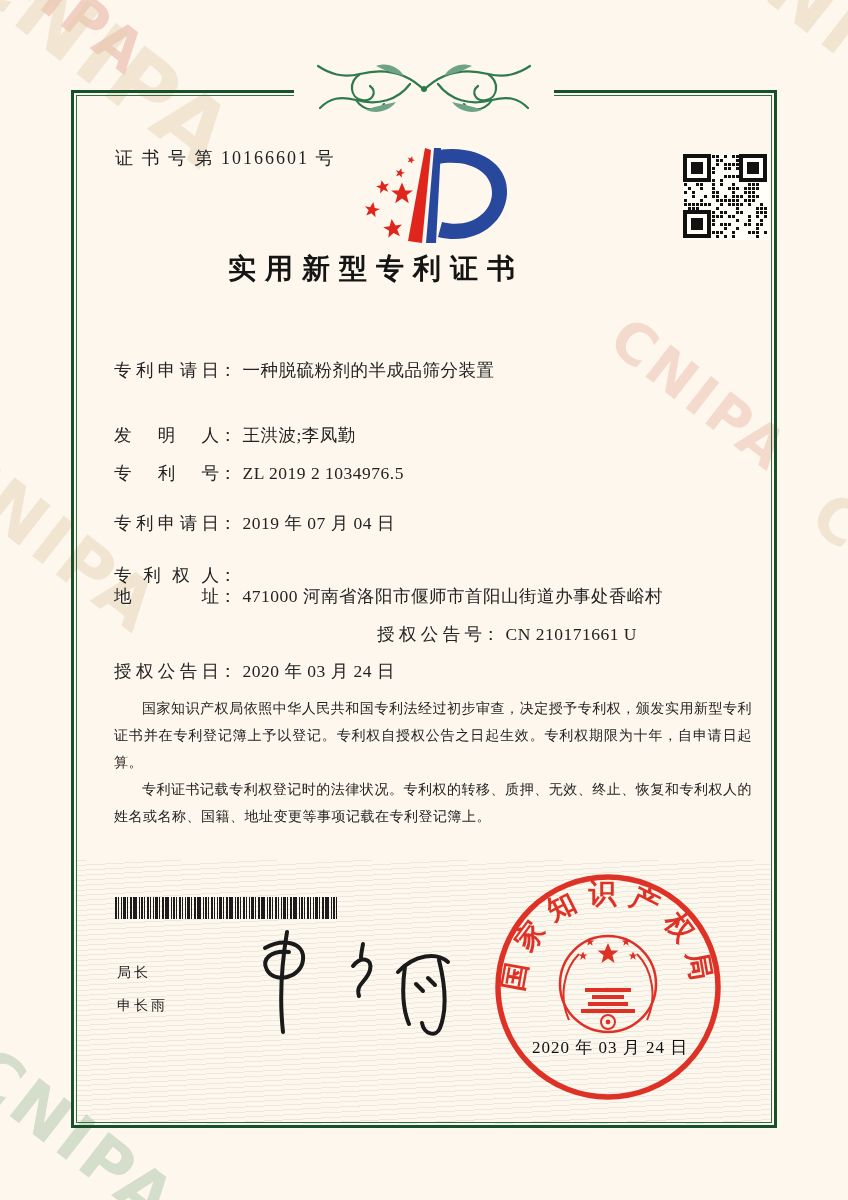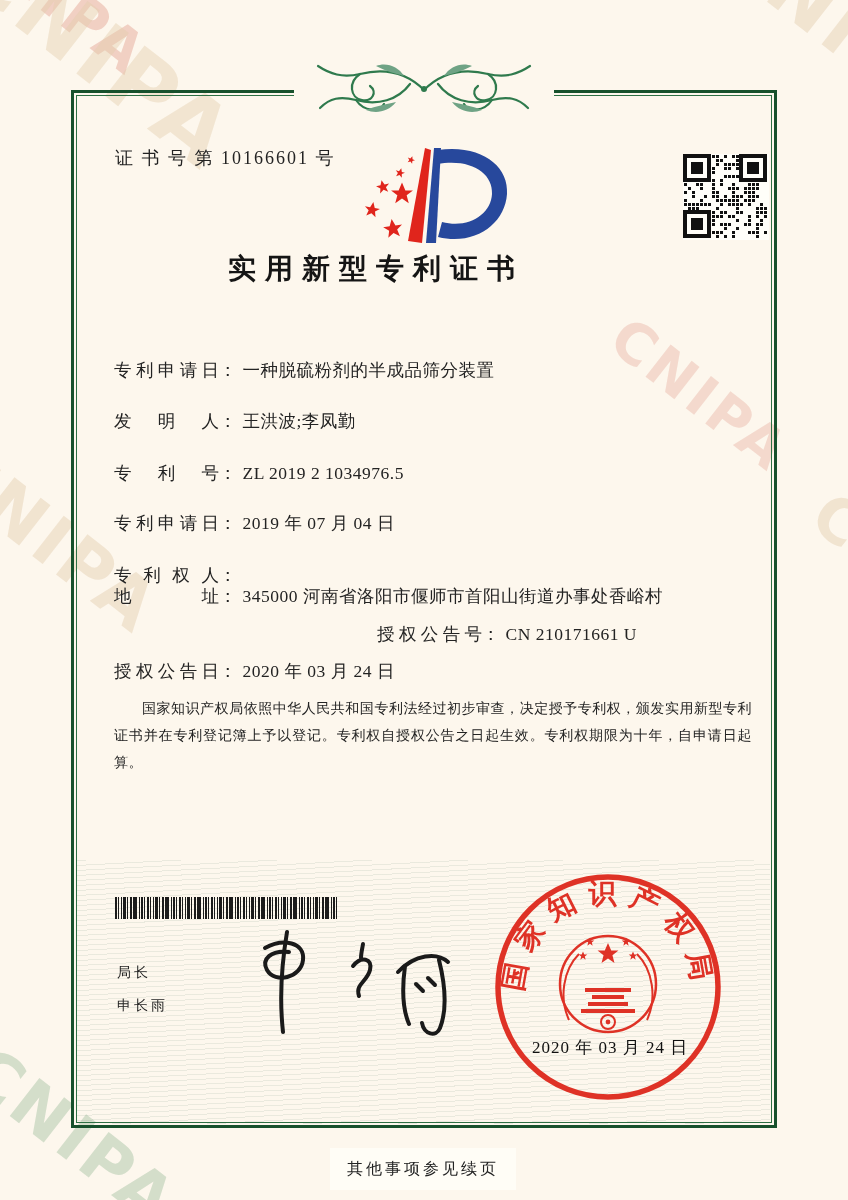--- a/index.html
+++ b/index.html
@@ -290,21 +290,21 @@
       <rect x="73" y="81" width="3" height="3" fill="#111"></rect>
     </svg>
 
   <div class="title">实用新型专利证书</div>
 
   <div class="row" style="top:358px">
     <span class="lbl">专利申请日</span>
       <span>：</span>
       <span class="val">一种脱硫粉剂的半成品筛分装置</span>
   </div>
-  <div class="row" style="top:409px">
+  <div class="row" style="top:423px">
     <span class="lbl">发明人</span>
       <span>：</span>
       <span class="val">王洪波;李凤勤</span>
   </div>
   <div class="row" style="top:461px">
     <span class="lbl">专利号</span>
       <span>：</span>
       <span class="val">ZL 2019 2 1034976.5</span>
   </div>
   <div class="row" style="top:511px">
@@ -312,36 +312,37 @@
       <span>：</span>
       <span class="val">2019 年 07 月 04 日</span>
   </div>
   <div class="row" style="top:563px">
     <span class="lbl">专利权人</span>
       <span>：</span>
   </div>
   <div class="row" style="top:584px">
     <span class="lbl">地址</span>
       <span>：</span>
-      <span class="val">345000  河南省洛阳市偃师市首阳山街道办事处香峪村</span>
+      <span class="val">471000  河南省洛阳市偃师市首阳山街道办事处香峪村</span>
   </div>
 
   <div class="grant-group" style="left:114px;top:659px;z-index:3">
     <span class="lbl">授权公告日</span>
       <span>：</span>
       <span class="val">2020 年 03 月 24 日</span>
   </div>
   <div class="grant-group" style="left:377px;top:622px;z-index:3">
     <span class="lbl">授权公告号</span>
       <span>：</span>
       <span class="val">CN 210171661 U</span>
   </div>
 
   <div class="paras">
     <p>国家知识产权局依照中华人民共和国专利法经过初步审查，决定授予专利权，颁发实用新型专利证书并在专利登记簿上予以登记。专利权自授权公告之日起生效。专利权期限为十年，自申请日起算。</p>
+    <p>专利证书记载专利权登记时的法律状况。专利权的转移、质押、无效、终止、恢复和专利权人的姓名或名称、国籍、地址变更等事项记载在专利登记簿上。</p>
   </div>
 
   <svg class="barcode" id="barcode" width="225" height="22" viewBox="0 0 225 22">
       <rect x="0" y="0" width="2" height="22" fill="#1b1b1b"></rect>
       <rect x="3" y="0" width="1" height="22" fill="#1b1b1b"></rect>
       <rect x="6" y="0" width="1" height="22" fill="#1b1b1b"></rect>
       <rect x="8" y="0" width="3" height="22" fill="#1b1b1b"></rect>
       <rect x="12" y="0" width="1" height="22" fill="#1b1b1b"></rect>
       <rect x="15" y="0" width="2" height="22" fill="#1b1b1b"></rect>
       <rect x="18" y="0" width="4" height="22" fill="#1b1b1b"></rect>
@@ -454,15 +455,14 @@
       <circle cx="115" cy="150" r="7" fill="none" stroke="#dd2418" stroke-width="2"></circle>
       <circle cx="115" cy="150" r="2.4" fill="#dd2418"></circle>
       <path d="M 76,148 C 66,126 70,98 86,82" fill="none" stroke="#dd2418" stroke-width="2"></path>
       <path d="M 154,148 C 164,126 160,98 144,82" fill="none" stroke="#dd2418" stroke-width="2"></path>
     </g>
   </svg>
 
   <div class="issue-date">2020 年 03 月 24 日</div>
 
 
-  <div class="footer-note">其他事项参见续页</div>
 
 </div>
 
 </body></html>

